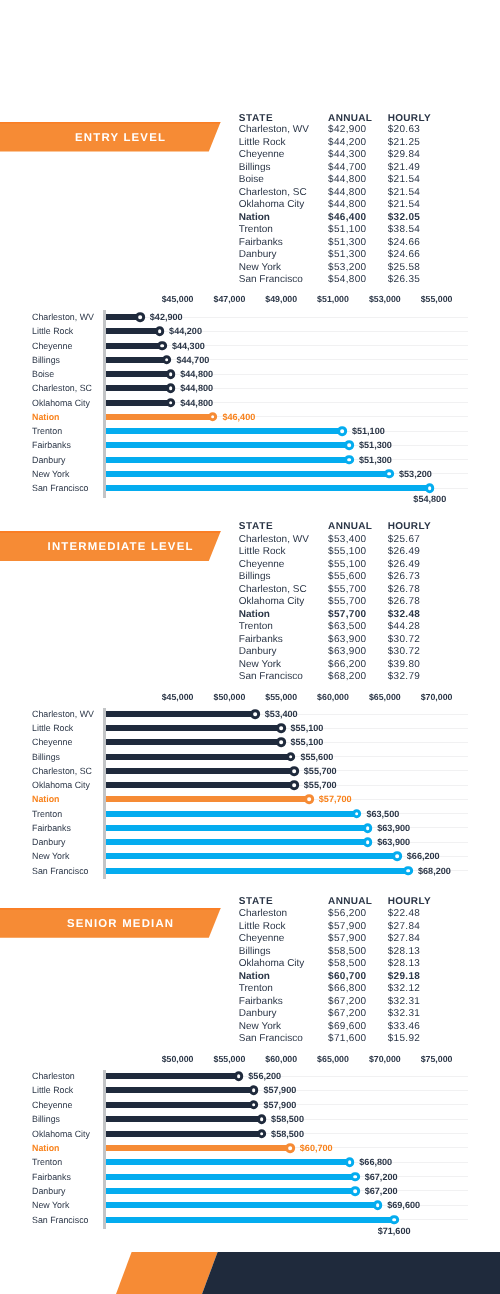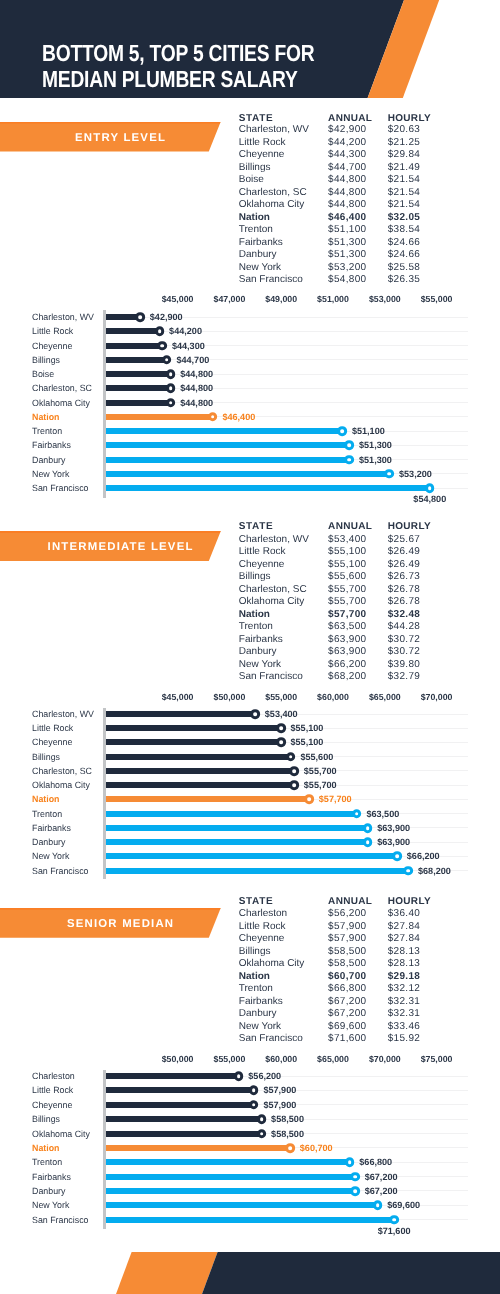--- a/index.html
+++ b/index.html
@@ -56,25 +56,20 @@
     .dot{position:absolute;width:9.7px;height:9.7px;border-radius:50%;transform:translate(-50%,-50%);
        box-sizing:border-box;border-width:3.0px;border-style:solid;background:#FFFFFF;}
   .vlabel{position:absolute;font-size:9.1px;font-weight:bold;white-space:pre;
           transform:translateY(-50%);line-height:10px;height:10px;}
 
 </style>
 </head>
 <body>
 
 <div class="page">
-  <div class="hdr">
-    <div class="hdr-navy"></div>
-    <div class="hdr-orange"></div>
-    <div class="hdr-title"><span>BOTTOM 5, TOP 5 CITIES FOR</span><br><span>MEDIAN PLUMBER SALARY</span></div>
-  </div>
   <div class="section">
     <div class="banner" style="top:121.6px">
       <div class="banner-top"></div>
       <div class="banner-label">ENTRY LEVEL</div>
     </div>
     <div class="tbl" style="left:238.8px;top:0px;">
       <div class="hrow" style="top:113.50px">
           <span class="c-state">STATE</span>
           <span class="c-annual">ANNUAL</span>
           <span class="c-hourly">HOURLY</span>
@@ -369,21 +364,21 @@
     </div>
     <div class="tbl" style="left:238.8px;top:0px;">
       <div class="hrow" style="top:896.70px">
           <span class="c-state">STATE</span>
           <span class="c-annual">ANNUAL</span>
           <span class="c-hourly">HOURLY</span>
         </div>
       <div class="row" style="top:909.30px">
           <span class="c-state">Charleston</span>
           <span class="c-annual">$56,200</span>
-          <span class="c-hourly">$36.40</span>
+          <span class="c-hourly">$22.48</span>
         </div>
       <div class="row" style="top:921.81px">
           <span class="c-state">Little Rock</span>
           <span class="c-annual">$57,900</span>
           <span class="c-hourly">$27.84</span>
         </div>
       <div class="row" style="top:934.32px">
           <span class="c-state">Cheyenne</span>
           <span class="c-annual">$57,900</span>
           <span class="c-hourly">$27.84</span>

